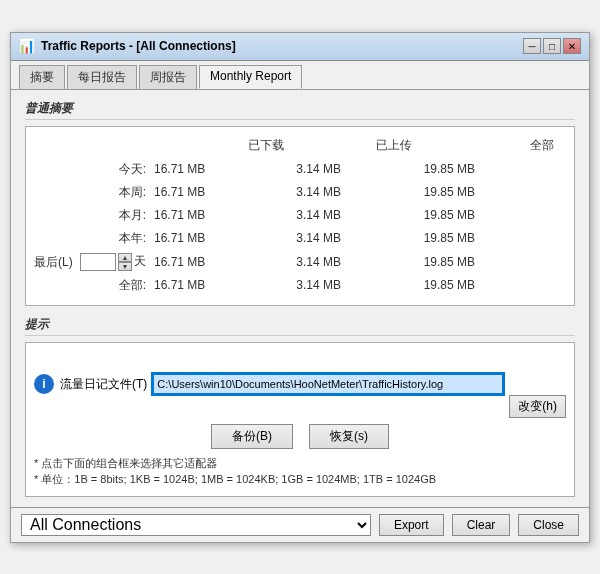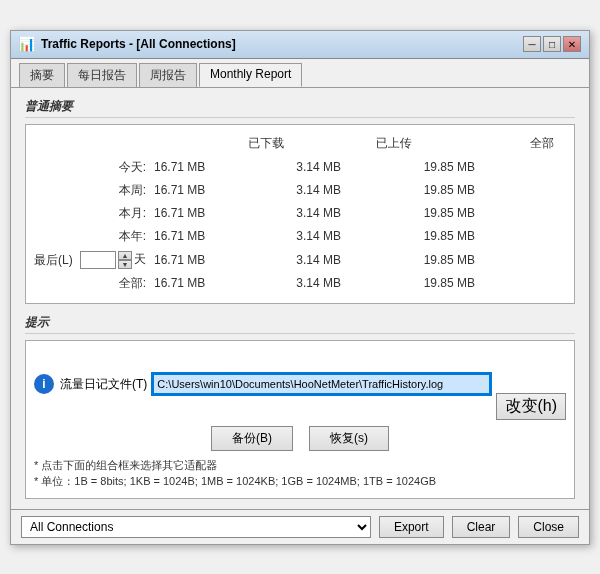--- a/index.html
+++ b/index.html
@@ -217,21 +217,21 @@
       height: 20px;
       border: 1px solid #0078d7;
       background: #cce5ff;
       font-size: 11px;
       padding: 1px 3px;
       outline: 2px solid #0078d7;
       color: #000;
     }
     .change-btn {
       padding: 2px 8px;
-      font-size: 16px;
+      font-size: 12px;
       background: linear-gradient(to bottom, #f0f0f0, #ddd);
       border: 1px solid #888;
       cursor: pointer;
       white-space: nowrap;
       margin-top: 44px;
     }
     .action-buttons {
       display: flex;
       justify-content: center;
       gap: 16px;
@@ -256,21 +256,21 @@
       border-top: 1px solid #999;
       padding: 6px 10px;
       gap: 8px;
       background: #f0f0f0;
     }
     .connections-select {
       flex: 1;
       height: 22px;
       border: 1px solid #888;
       background: #fff;
-      font-size: 12px;
+      font-size: 16px;
       padding: 0 4px;
     }
     .footer-btn {
       padding: 3px 14px;
       font-size: 12px;
       background: linear-gradient(to bottom, #f0f0f0, #ddd);
       border: 1px solid #888;
       cursor: pointer;
     }
   </style>

